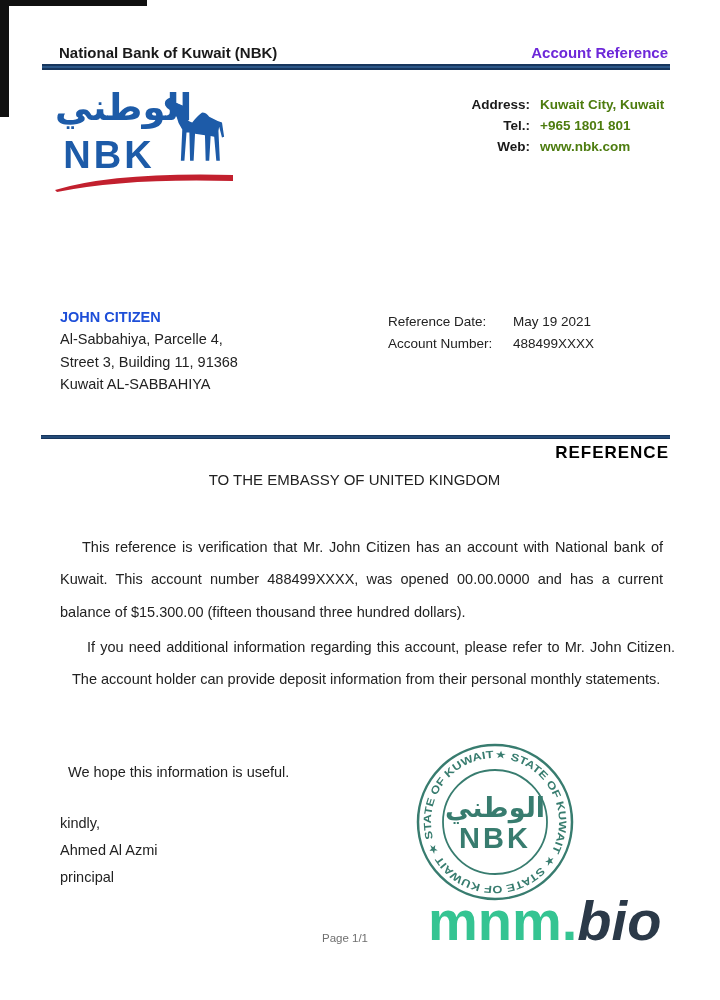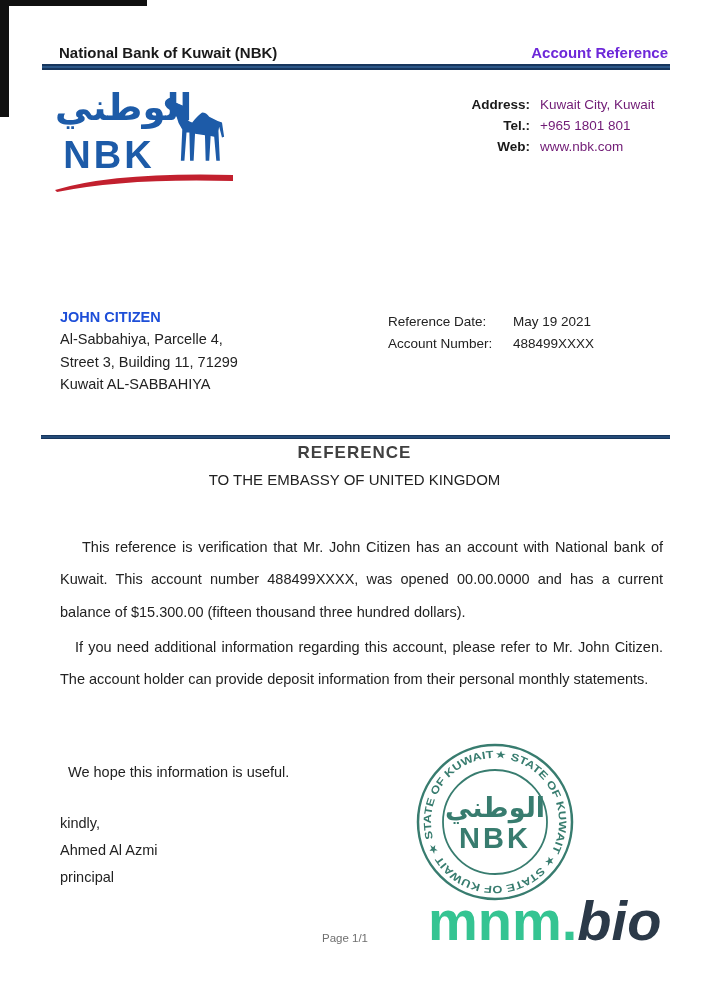--- a/index.html
+++ b/index.html
@@ -26,40 +26,40 @@
   .logo{position:absolute;left:55px;top:92px;width:190px;height:104px;}
   .logo-arabic{position:absolute;left:0;top:-4px;width:106px;text-align:center;font-size:37px;font-weight:bold;color:#1d5ba8;line-height:1.1;}
   .logo-latin{position:absolute;left:0px;top:44px;width:108px;text-align:center;font-size:38px;font-weight:bold;color:#1d5ba8;letter-spacing:3px;line-height:1;}
   .logo-camel{position:absolute;left:106px;top:3px;}
   .logo-swoosh{position:absolute;left:0px;top:76px;}
 
   
   .contact{position:absolute;left:408px;top:94px;font-size:13.5px;line-height:21px;}
   .contact .crow{display:flex;}
   .contact .clabel{width:122px;text-align:right;font-weight:bold;color:#1a1a1a;}
-  .contact .cvalue{margin-left:10px;color:#701a75;}
+  .contact .cvalue{margin-left:10px;color:#4d7c0f;font-weight:bold;}
 
   
   .recipient{position:absolute;left:60px;top:306px;font-size:14.5px;line-height:22.4px;color:#222;}
   .recipient .rname{font-weight:bold;color:#1d4ed8;}
 
   
   .refinfo{position:absolute;left:388px;top:311px;font-size:13.5px;line-height:22px;color:#222;}
   .refinfo .rrow{display:flex;gap:8px;}
   .refinfo .rlabel{width:117px;}
   .refinfo .rvalue{}
 
   
-  .title{position:absolute;left:40px;top:443px;width:629px;text-align:center;font-size:17px;font-weight:bold;letter-spacing:1px;color:#404040;}
+  .title{position:absolute;left:40px;top:443px;width:629px;text-align:right;font-size:17px;font-weight:bold;letter-spacing:1px;color:#000000;}
   .subtitle{position:absolute;left:40px;top:471px;width:629px;text-align:center;font-size:15px;color:#222;}
 
   
   .para{position:absolute;left:60px;width:603px;font-size:14.5px;line-height:32.4px;text-align:justify;color:#222;}
   .para1{top:531px;text-indent:22px;}
-  .para2{top:631px;text-indent:15px;}
+  .para2{top:631px;text-indent:15px;margin-left:12px;}
 
   .closing{position:absolute;left:60px;top:764px;font-size:14.5px;color:#222;margin-left:8px;}
   .signoff{position:absolute;left:60px;top:810px;font-size:14.5px;line-height:27px;color:#222;}
 
   
   .seal{position:absolute;left:408px;top:735px;width:174px;height:174px;opacity:.95;}
 
   
   .watermark{position:absolute;left:428px;top:888px;font-size:56px;font-weight:bold;white-space:nowrap;}
   .wm-green{color:#35c492;}
@@ -107,21 +107,21 @@
     </div>
     <div class="crow">
       <span class="clabel">Web:</span>
       <span class="cvalue">www.nbk.com</span>
     </div>
   </div>
 
   <div class="recipient">
     <div class="rname">JOHN CITIZEN</div>
     <div>Al-Sabbahiya, Parcelle 4,</div>
-    <div>Street 3, Building 11, 71299</div>
+    <div>Street 3, Building 11, 91368</div>
     <div>Kuwait AL-SABBAHIYA</div>
   </div>
 
   <div class="refinfo">
     <div class="rrow">
       <span class="rlabel">Reference Date:</span>
       <span class="rvalue">May 19 2021</span>
     </div>
     <div class="rrow">
       <span class="rlabel">Account Number:</span>

